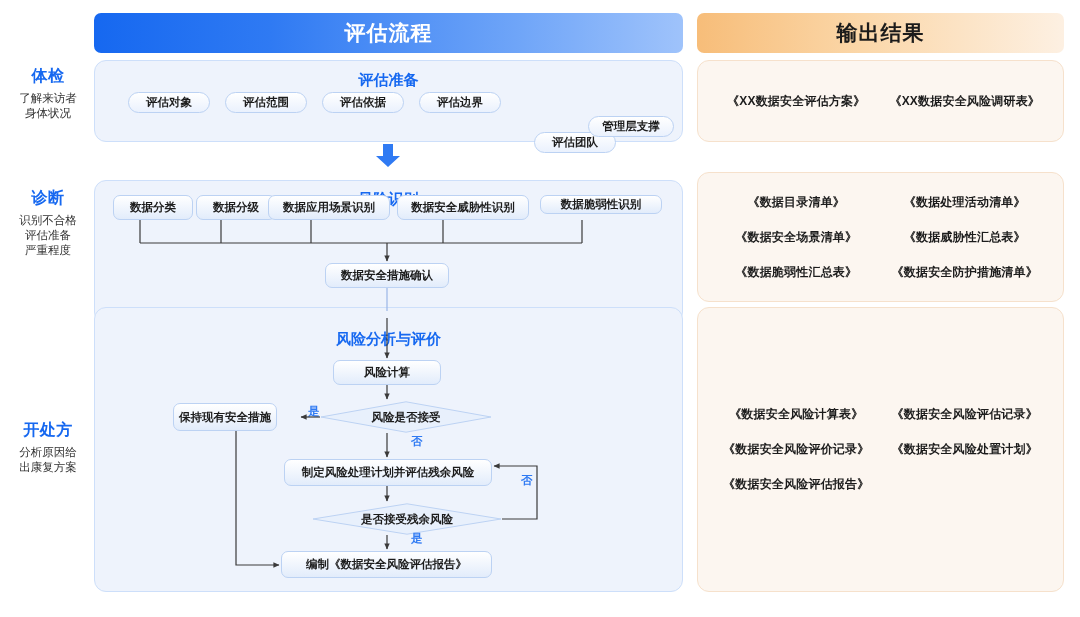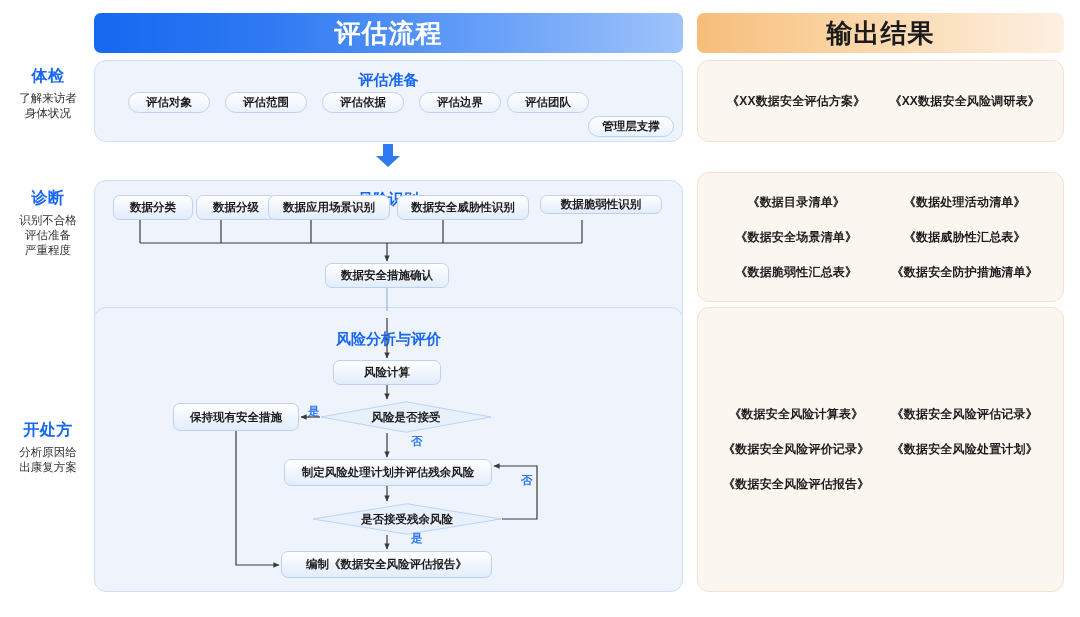--- a/index.html
+++ b/index.html
@@ -8,21 +8,21 @@
     background: #ffffff;
     font-family: "Liberation Sans", "DejaVu Sans", sans-serif;
     overflow: hidden;
   }
   #root { position: relative; width: 1080px; height: 617px; }
 
   
   .hdr {
     position: absolute; height: 40px; border-radius: 7px;
     display: flex; align-items: center; justify-content: center;
-    font-size: 26px; font-weight: bold; letter-spacing: 1px;
+    font-size: 21px; font-weight: bold; letter-spacing: 1px;
   }
   .hdr-flow {
     left: 94px; top: 13px; width: 589px;
     background: linear-gradient(90deg,#1668f0 0%,#2f7af3 30%,#6fa5f8 72%,#9fc3fb 100%);
     color: #ffffff;
   }
   .hdr-out {
     left: 697px; top: 13px; width: 367px;
     background: linear-gradient(90deg,#f7bd79 0%,#fbd7a9 45%,#fdf0e2 100%);
     color: #1b1b1b;
@@ -154,30 +154,30 @@
 
   <svg id="big-arrow" viewBox="0 0 26 24">
     <path d="M8 0 H18 V12 H25 L13 23 L1 12 H8 Z" fill="#2f7af3"></path>
   </svg>
 
   <div id="nodes">
       <div class="pill" style="left: 128px; width: 82px;">评估对象</div>
       <div class="pill" style="left: 225px; width: 82px;">评估范围</div>
       <div class="pill" style="left: 322px; width: 82px;">评估依据</div>
       <div class="pill" style="left: 419px; width: 82px;">评估边界</div>
-      <div class="pill" style="left: 507px; width: 82px;">评估团队</div>
+      <div class="pill" style="left: 534px; width: 82px; margin-top: 40px;">评估团队</div>
       <div class="pill" style="left: 588px; width: 86px; margin-top: 24px;">管理层支撑</div>
       <div class="rbox" style="left: 113px; top: 195px; width: 80px; height: 25px;">数据分类</div>
       <div class="rbox" style="left: 196px; top: 195px; width: 80px; height: 25px; text-align: right;">数据分级</div>
       <div class="rbox" style="left: 268px; top: 195px; width: 122px; height: 25px;">数据应用场景识别</div>
       <div class="rbox" style="left: 397px; top: 195px; width: 132px; height: 25px;">数据安全威胁性识别</div>
       <div class="rbox" style="left: 540px; top: 195px; width: 122px; height: 19px;">数据脆弱性识别</div>
       <div class="rbox" style="left: 325px; top: 263px; width: 124px; height: 25px;">数据安全措施确认</div>
       <div class="rbox" style="left: 333px; top: 360px; width: 108px; height: 25px;">风险计算</div>
-      <div class="rbox" style="left: 173px; top: 403px; width: 126px; height: 28px;">保持现有安全措施</div>
+      <div class="rbox" style="left: 173px; top: 403px; width: 104px; height: 28px;">保持现有安全措施</div>
       <div class="rbox" style="left: 284px; top: 459px; width: 208px; height: 27px;">制定风险处理计划并评估残余风险</div>
       <div class="rbox" style="left: 281px; top: 551px; width: 211px; height: 27px;">编制《数据安全风险评估报告》</div>
       <div class="diamond" style="left: 320px; top: 401px; width: 172px; height: 32px;">
         <svg class="dshape" viewBox="0 0 172 32" preserveAspectRatio="none">
           <polygon points="86,0.8 171,16 86,31.2 1,16" fill="#e8f0fc" stroke="#bcd2f3" stroke-width="1"></polygon>
         </svg>
         <span class="dlabel">风险是否接受</span>
       </div>
       <div class="diamond" style="left: 312px; top: 503px; width: 190px; height: 32px;">
         <svg class="dshape" viewBox="0 0 190 32" preserveAspectRatio="none">

